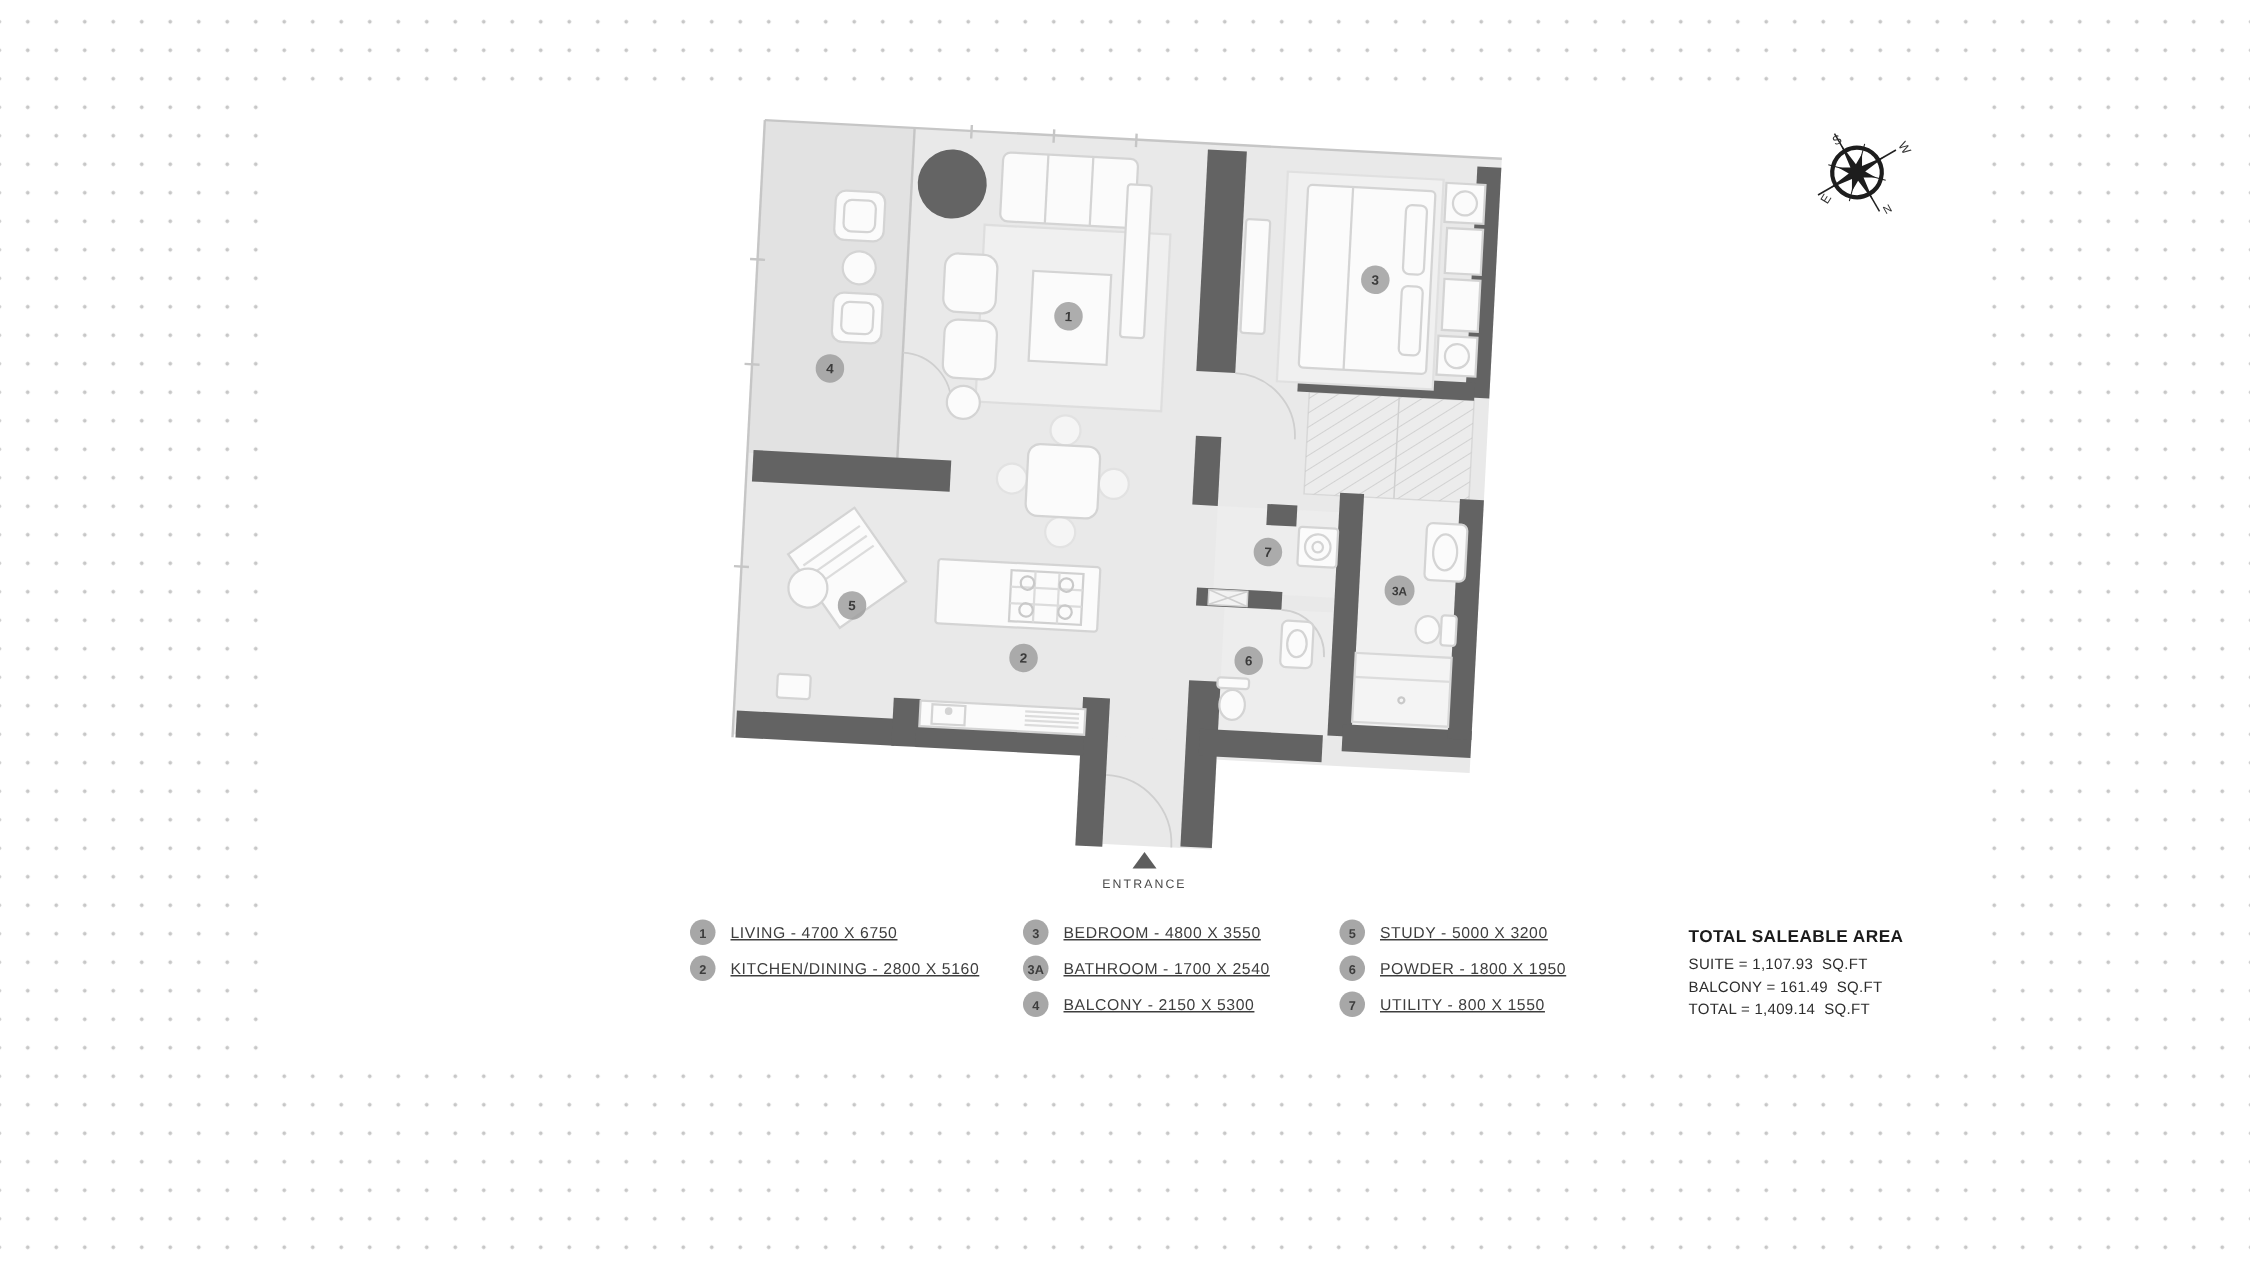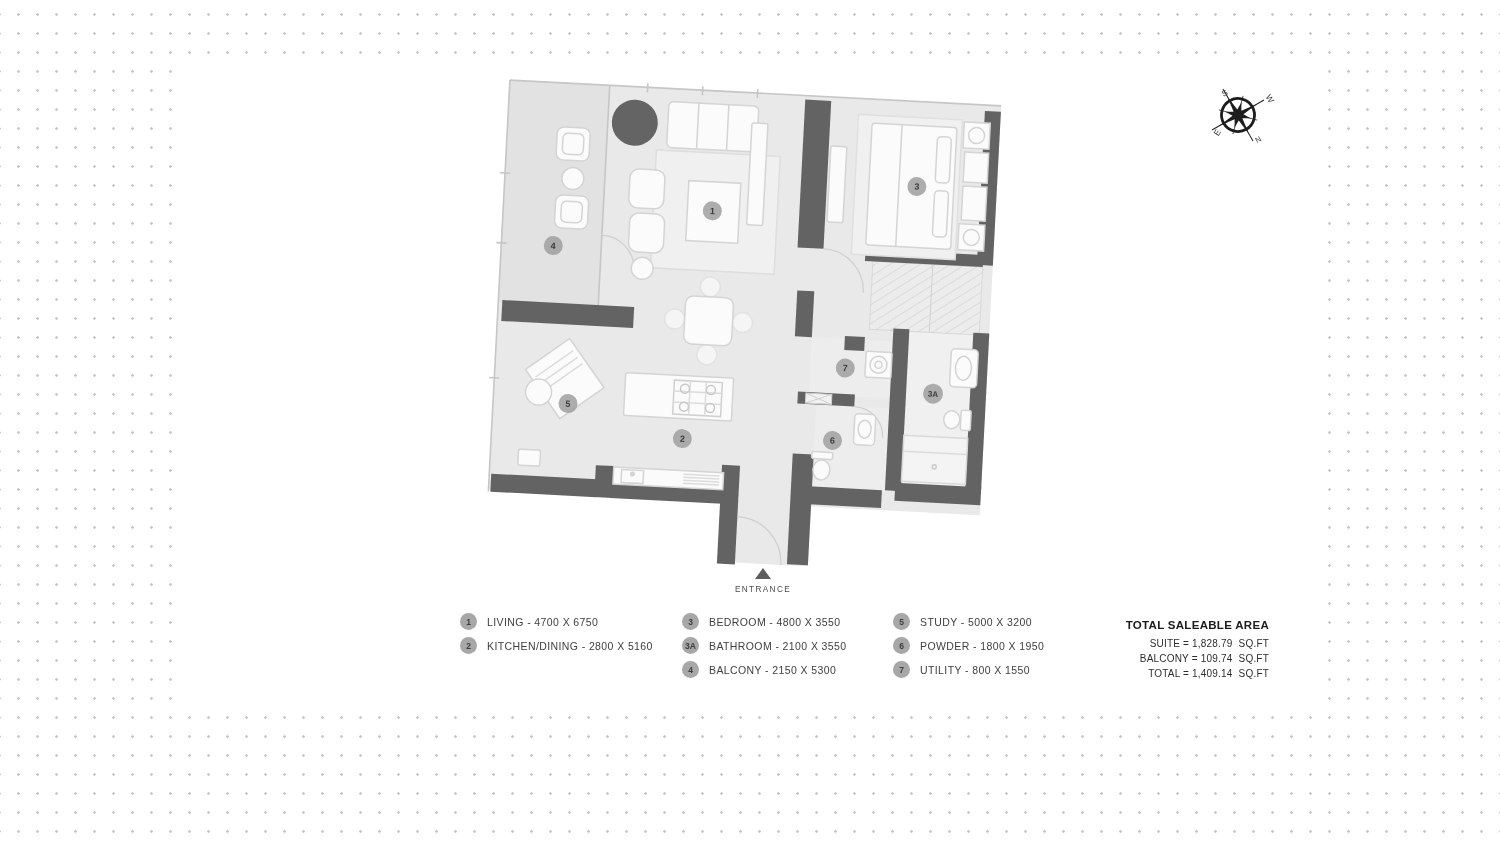--- a/index.html
+++ b/index.html
@@ -19,23 +19,23 @@
   
   .legend-col{position:absolute;}
   .legend-row{display:flex;align-items:center;gap:10px;height:17px;margin-bottom:7px;}
   .lbadge{
     width:17px;height:17px;border-radius:50%;
     background:#a7a7a7;color:#3d3d3d;
     font-size:8.5px;font-weight:bold;
     display:flex;align-items:center;justify-content:center;
     letter-spacing:0;flex:0 0 17px;
   }
-  .llabel{font-size:10.5px;color:#3e3e3e;letter-spacing:.4px;white-space:nowrap;}
-
-  .totals{position:absolute;right:231px;top:619px;text-align:right;color:#222;}
+  .llabel{font-size:10.5px;color:#3e3e3e;letter-spacing:.4px;white-space:nowrap;text-decoration:underline;}
+
+  .totals{position:absolute;right:231px;top:619px;text-align:left;color:#222;}
   .totals .t-title{font-size:11.5px;font-weight:bold;letter-spacing:.3px;color:#1b1b1b;margin-bottom:5px;}
   .totals .t-line{font-size:10px;line-height:15px;color:#2d2d2d;white-space:pre;letter-spacing:.2px;}
 </style>
 </head>
 <body>
 
 <div id="stage">
   <div class="panel"></div>
 
   <svg width="1500" height="842" viewBox="0 0 1500 842">
@@ -278,21 +278,21 @@
     </div>
   </div>
 
   <div class="legend-col" style="left:682px;top:613px;">
     <div class="legend-row">
       <span class="lbadge">3</span>
       <span class="llabel">BEDROOM - 4800 X 3550</span>
     </div>
     <div class="legend-row">
       <span class="lbadge">3A</span>
-      <span class="llabel">BATHROOM - 2100 X 3550</span>
+      <span class="llabel">BATHROOM - 1700 X 2540</span>
     </div>
     <div class="legend-row">
       <span class="lbadge">4</span>
       <span class="llabel">BALCONY - 2150 X 5300</span>
     </div>
   </div>
 
   <div class="legend-col" style="left:893px;top:613px;">
     <div class="legend-row">
       <span class="lbadge">5</span>
@@ -303,17 +303,17 @@
       <span class="llabel">POWDER - 1800 X 1950</span>
     </div>
     <div class="legend-row">
       <span class="lbadge">7</span>
       <span class="llabel">UTILITY - 800 X 1550</span>
     </div>
   </div>
 
   <div class="totals">
     <div class="t-title">TOTAL SALEABLE AREA</div>
-    <div class="t-line">SUITE = 1,828.79  SQ.FT</div>
-    <div class="t-line">BALCONY = 109.74  SQ.FT</div>
+    <div class="t-line">SUITE = 1,107.93  SQ.FT</div>
+    <div class="t-line">BALCONY = 161.49  SQ.FT</div>
     <div class="t-line">TOTAL = 1,409.14  SQ.FT</div>
   </div>
 </div>
 
 </body></html>

